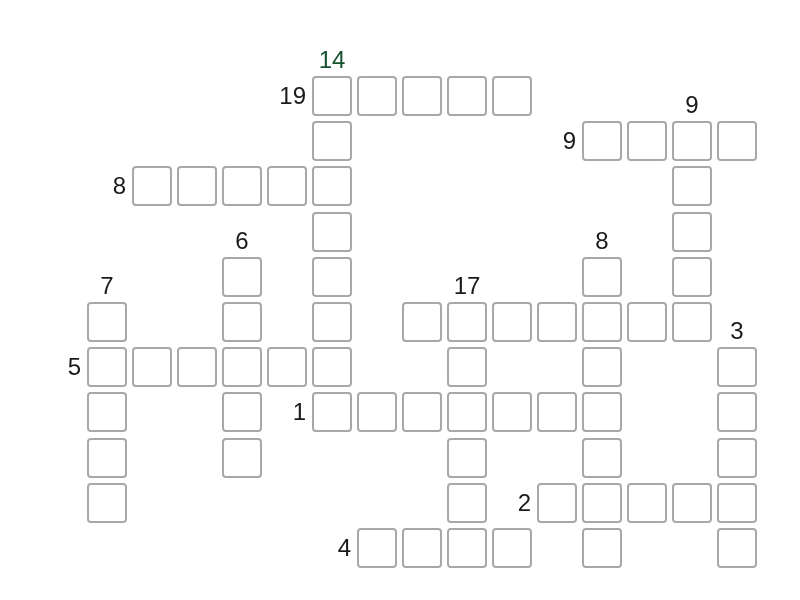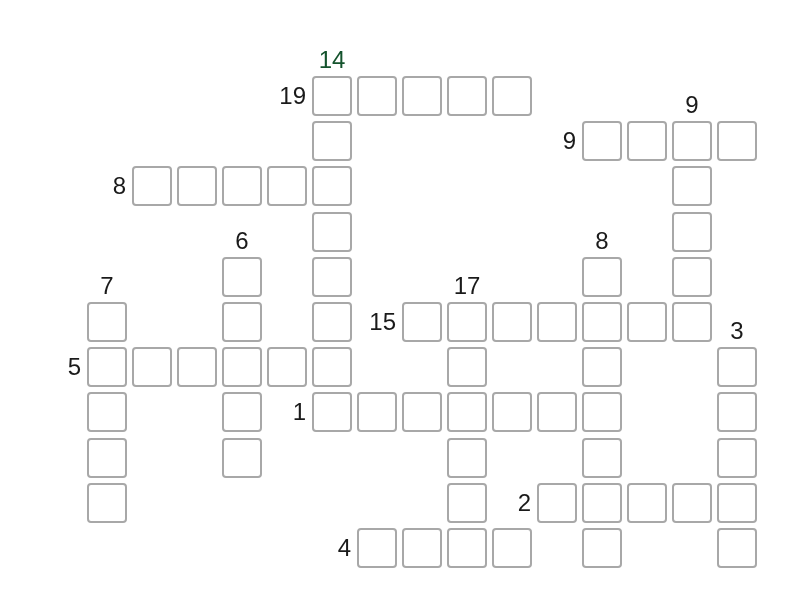--- a/index.html
+++ b/index.html
@@ -123,19 +123,18 @@
     <div class="cell" style="left: 492px; top: 528px; width: 40px; height: 40px; border-color: rgb(168, 168, 168); border-radius: 4px; background: rgb(255, 255, 255);"></div>
     <div class="num across" style="color: rgb(26, 26, 26); font-size: 24px; left: 236px; top: 76px;">19</div>
     <div class="num down" style="color: #14532d; font-size: 24px; left: 302px; top: 45px;">14</div>
     <div class="num across" style="color: rgb(26, 26, 26); font-size: 24px; left: 506px; top: 121px;">9</div>
     <div class="num down" style="color: rgb(26, 26, 26); font-size: 24px; left: 662px; top: 90px;">9</div>
     <div class="num across" style="color: rgb(26, 26, 26); font-size: 24px; left: 56px; top: 166px;">8</div>
     <div class="num down" style="color: rgb(26, 26, 26); font-size: 24px; left: 212px; top: 226px;">6</div>
     <div class="num down" style="color: rgb(26, 26, 26); font-size: 24px; left: 572px; top: 226px;">8</div>
     <div class="num down" style="color: rgb(26, 26, 26); font-size: 24px; left: 77px; top: 271px;">7</div>
     <div class="num down" style="color: rgb(26, 26, 26); font-size: 24px; left: 437px; top: 271px;">17</div>
-    <div class="num across" style="color: rgb(26, 26, 26); font-size: 24px; left: 326px; top: 302px;">15</div>
     <div class="num across" style="color: rgb(26, 26, 26); font-size: 24px; left: 11px; top: 347px;">5</div>
     <div class="num down" style="color: rgb(26, 26, 26); font-size: 24px; left: 707px; top: 316px;">3</div>
     <div class="num across" style="color: rgb(26, 26, 26); font-size: 24px; left: 236px; top: 392px;">1</div>
     <div class="num across" style="color: rgb(26, 26, 26); font-size: 24px; left: 461px; top: 483px;">2</div>
     <div class="num across" style="color: rgb(26, 26, 26); font-size: 24px; left: 281px; top: 528px;">4</div>
   </div>
 
 </body></html>

